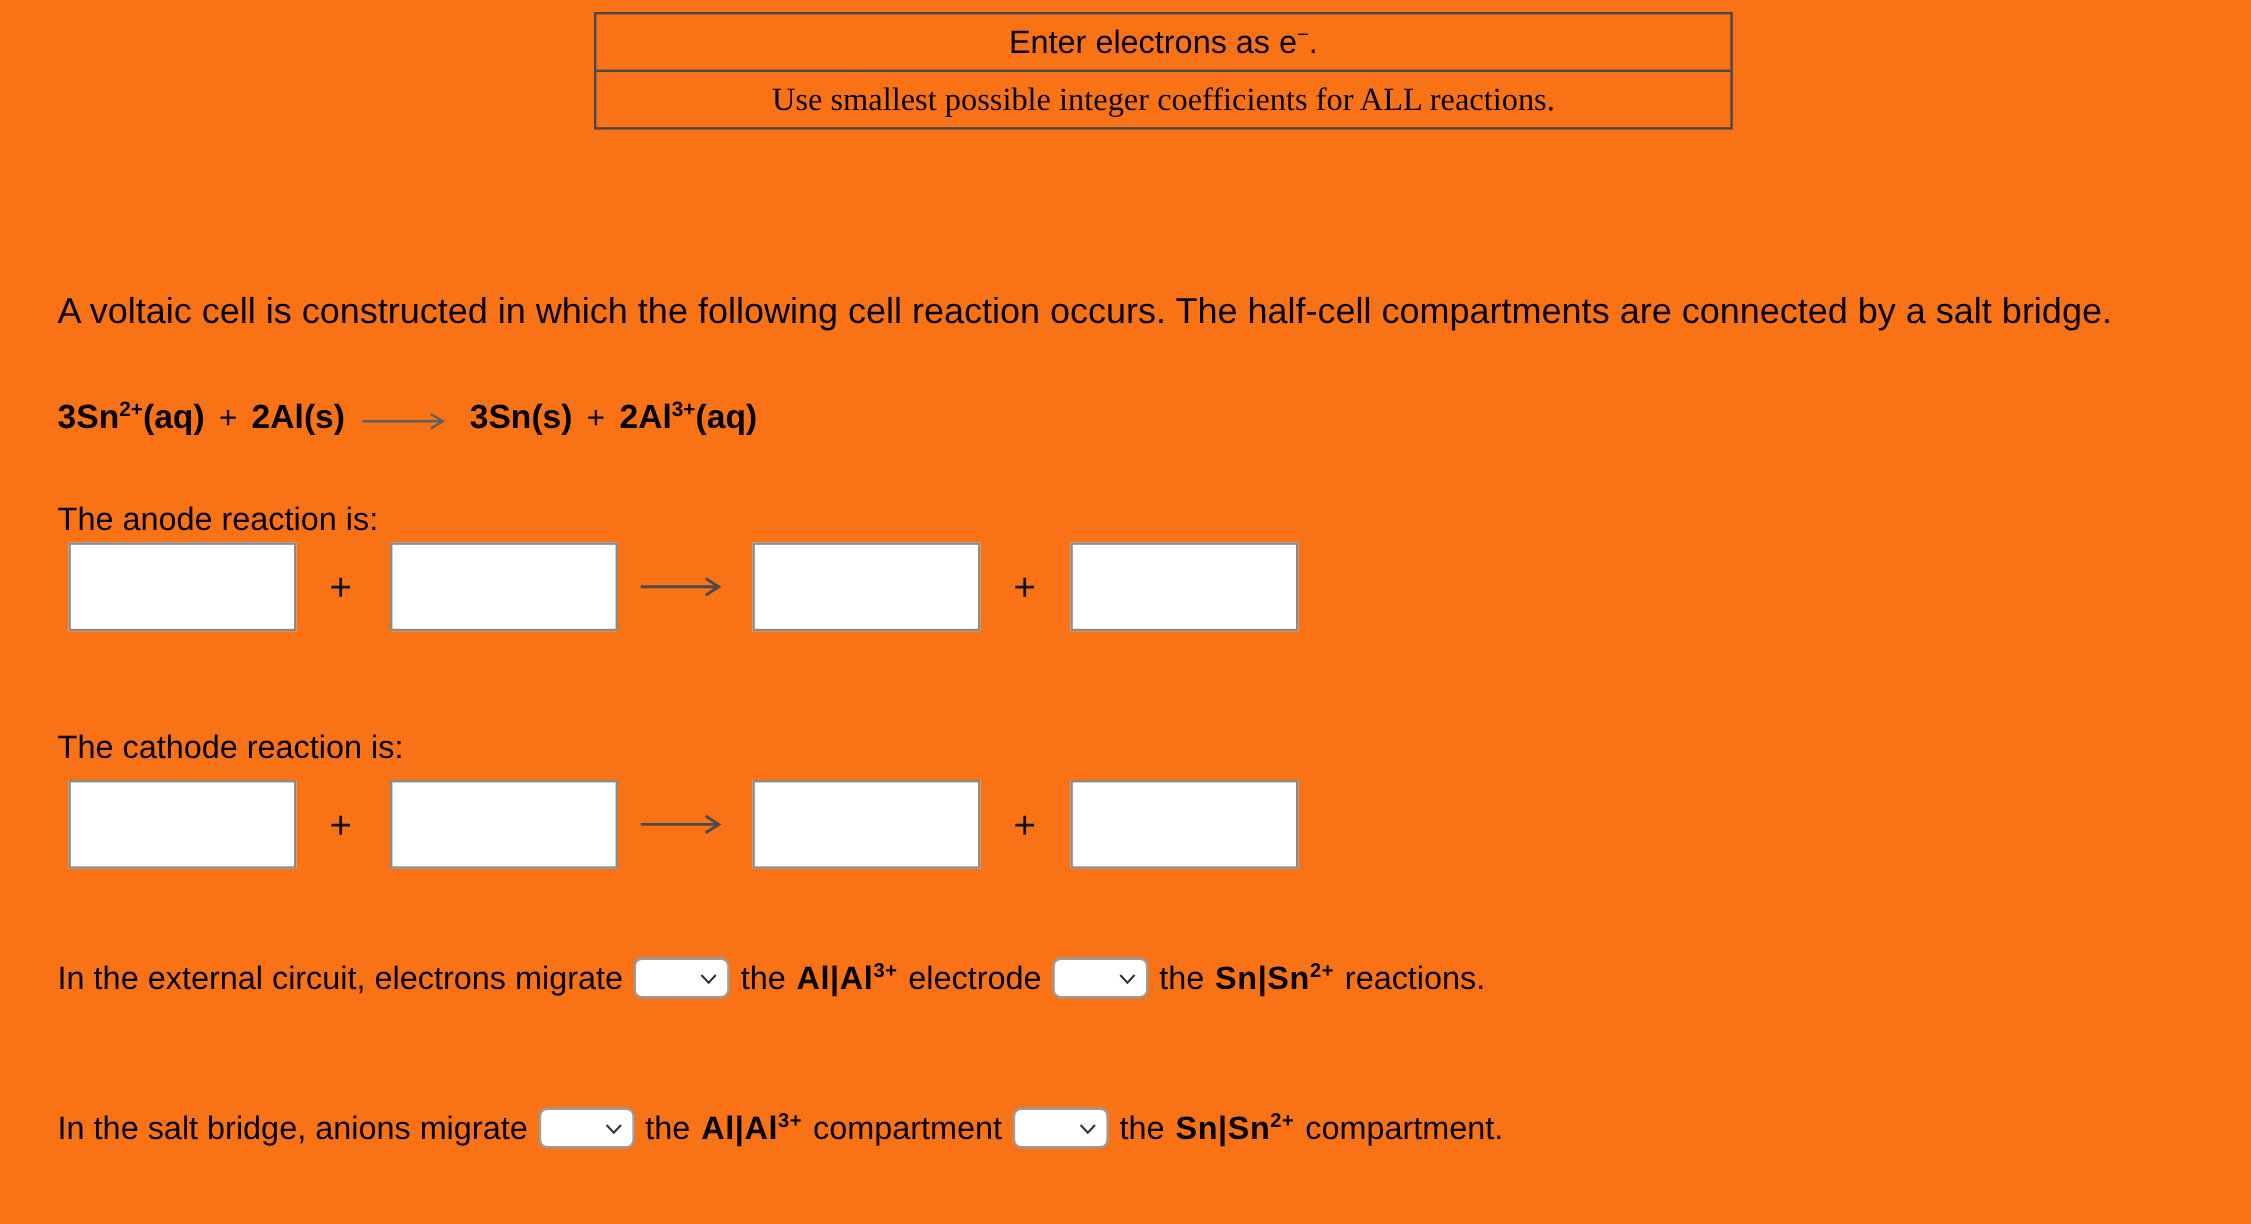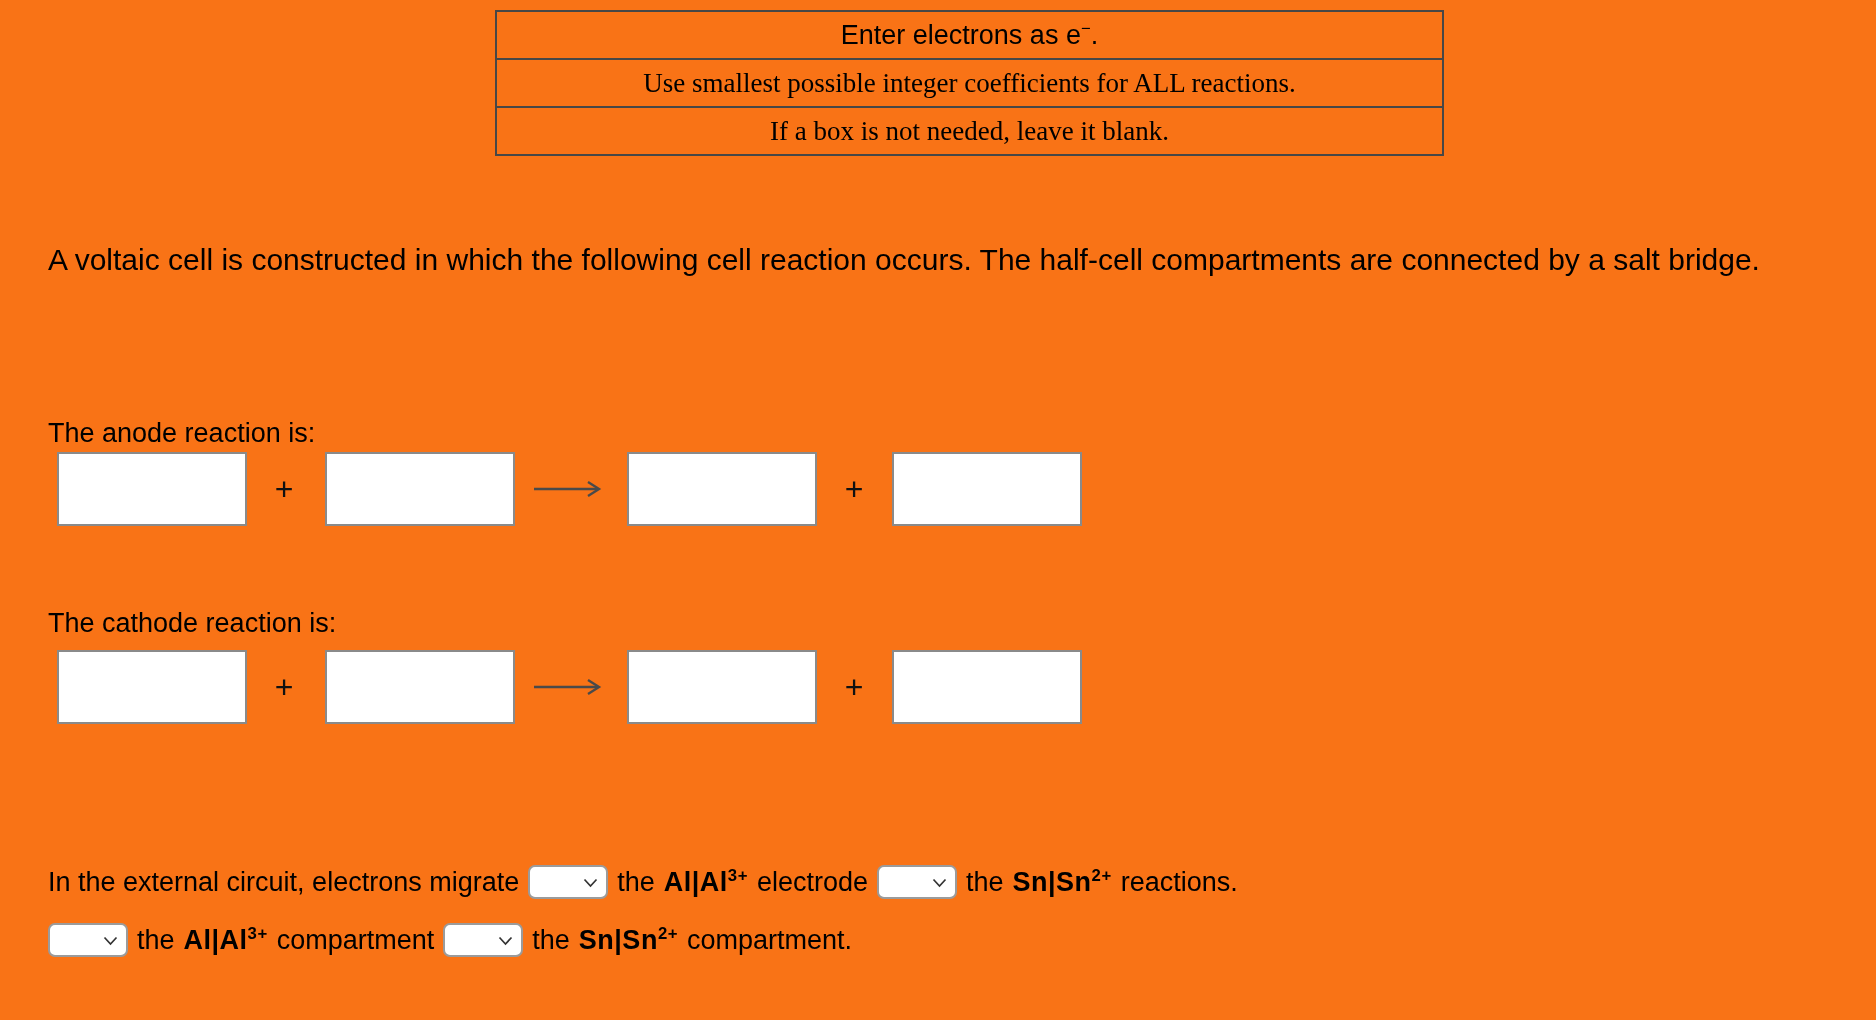--- a/index.html
+++ b/index.html
@@ -136,25 +136,28 @@
   }
 </style>
 </head>
 <body>
 
 <div id="page">
 
   <div class="instr-table">
     <div class="instr-row"><span>Enter electrons as e</span><span class="sup">−</span><span>.</span></div>
     <div class="instr-row">Use smallest possible integer coefficients for ALL reactions.</div>
-    <div class="instr-row">If a box is not needed, leave it blank.</div>
   </div>
 
   <div class="statement">A voltaic cell is constructed in which the following cell reaction occurs. The half-cell compartments are connected by a salt bridge.</div>
 
+  <div class="equation"><span>3Sn</span><span class="sup">2+</span><span>(aq)</span><span class="plus">+</span><span>2Al(s)</span><svg width="76" height="16" viewBox="0 0 76 16">
+        <line x1="1" y1="8" x2="66" y2="8" stroke="#5f5f5f" stroke-width="2"></line>
+        <path d="M58 2 L68 8 L58 14" fill="none" stroke="#5f5f5f" stroke-width="2"></path>
+      </svg><span>3Sn(s)</span><span class="plus">+</span><span>2Al</span><span class="sup">3+</span><span>(aq)</span></div>
 
   <div class="section-label" style="top:416px;">The anode reaction is:</div>
   <input class="rx-input" style="left: 57px; top: 452px;" type="text" value="">
   <span class="rx-plus" style="left:266px; top:452px;">+</span>
   <input class="rx-input" style="left: 325px; top: 452px;" type="text" value="">
   <svg class="rx-arrow" style="left:533px; top:480px;" viewBox="0 0 74 18">
       <line x1="1" y1="9" x2="64" y2="9" stroke="#4a4a4a" stroke-width="2.4"></line>
       <path d="M55 2 L66 9 L55 16" fill="none" stroke="#4a4a4a" stroke-width="2.4"></path>
     </svg>
   <input class="rx-input" style="left: 627px; top: 452px;" type="text" value="">
@@ -166,21 +169,21 @@
   <span class="rx-plus" style="left:266px; top:650px;">+</span>
   <input class="rx-input" style="left: 325px; top: 650px;" type="text" value="">
   <svg class="rx-arrow" style="left:533px; top:678px;" viewBox="0 0 74 18">
       <line x1="1" y1="9" x2="64" y2="9" stroke="#4a4a4a" stroke-width="2.4"></line>
       <path d="M55 2 L66 9 L55 16" fill="none" stroke="#4a4a4a" stroke-width="2.4"></path>
     </svg>
   <input class="rx-input" style="left: 627px; top: 650px;" type="text" value="">
   <span class="rx-plus" style="left:836px; top:650px;">+</span>
   <input class="rx-input" style="left: 892px; top: 650px;" type="text" value="">
 
-  <div class="sentence" style="top:862px;align-items:center;">
+  <div class="sentence" style="top:795px;align-items:center;">
     <span>In the external circuit, electrons migrate</span>
     <div class="select">
       <span class="val"></span>
       <svg width="15" height="10" viewBox="0 0 15 10">
           <path d="M1.5 1.5 L7.5 8 L13.5 1.5" fill="none" stroke="#333333" stroke-width="1.7"></path>
         </svg>
     </div>
     <span>the</span>
     <span class="chem"><span>Al|Al</span><span class="sup">3+</span></span>
     <span>electrode</span>
@@ -189,20 +192,21 @@
       <svg width="15" height="10" viewBox="0 0 15 10">
           <path d="M1.5 1.5 L7.5 8 L13.5 1.5" fill="none" stroke="#333333" stroke-width="1.7"></path>
         </svg>
     </div>
     <span>the</span>
     <span class="chem"><span>Sn|Sn</span><span class="sup">2+</span></span>
     <span>reactions.</span>
   </div>
 
   <div class="sentence" style="top:920px;">
+    <span>In the salt bridge, anions migrate</span>
     <div class="select">
       <span class="val"></span>
       <svg width="15" height="10" viewBox="0 0 15 10">
           <path d="M1.5 1.5 L7.5 8 L13.5 1.5" fill="none" stroke="#333333" stroke-width="1.7"></path>
         </svg>
     </div>
     <span>the</span>
     <span class="chem"><span>Al|Al</span><span class="sup">3+</span></span>
     <span>compartment</span>
     <div class="select">

